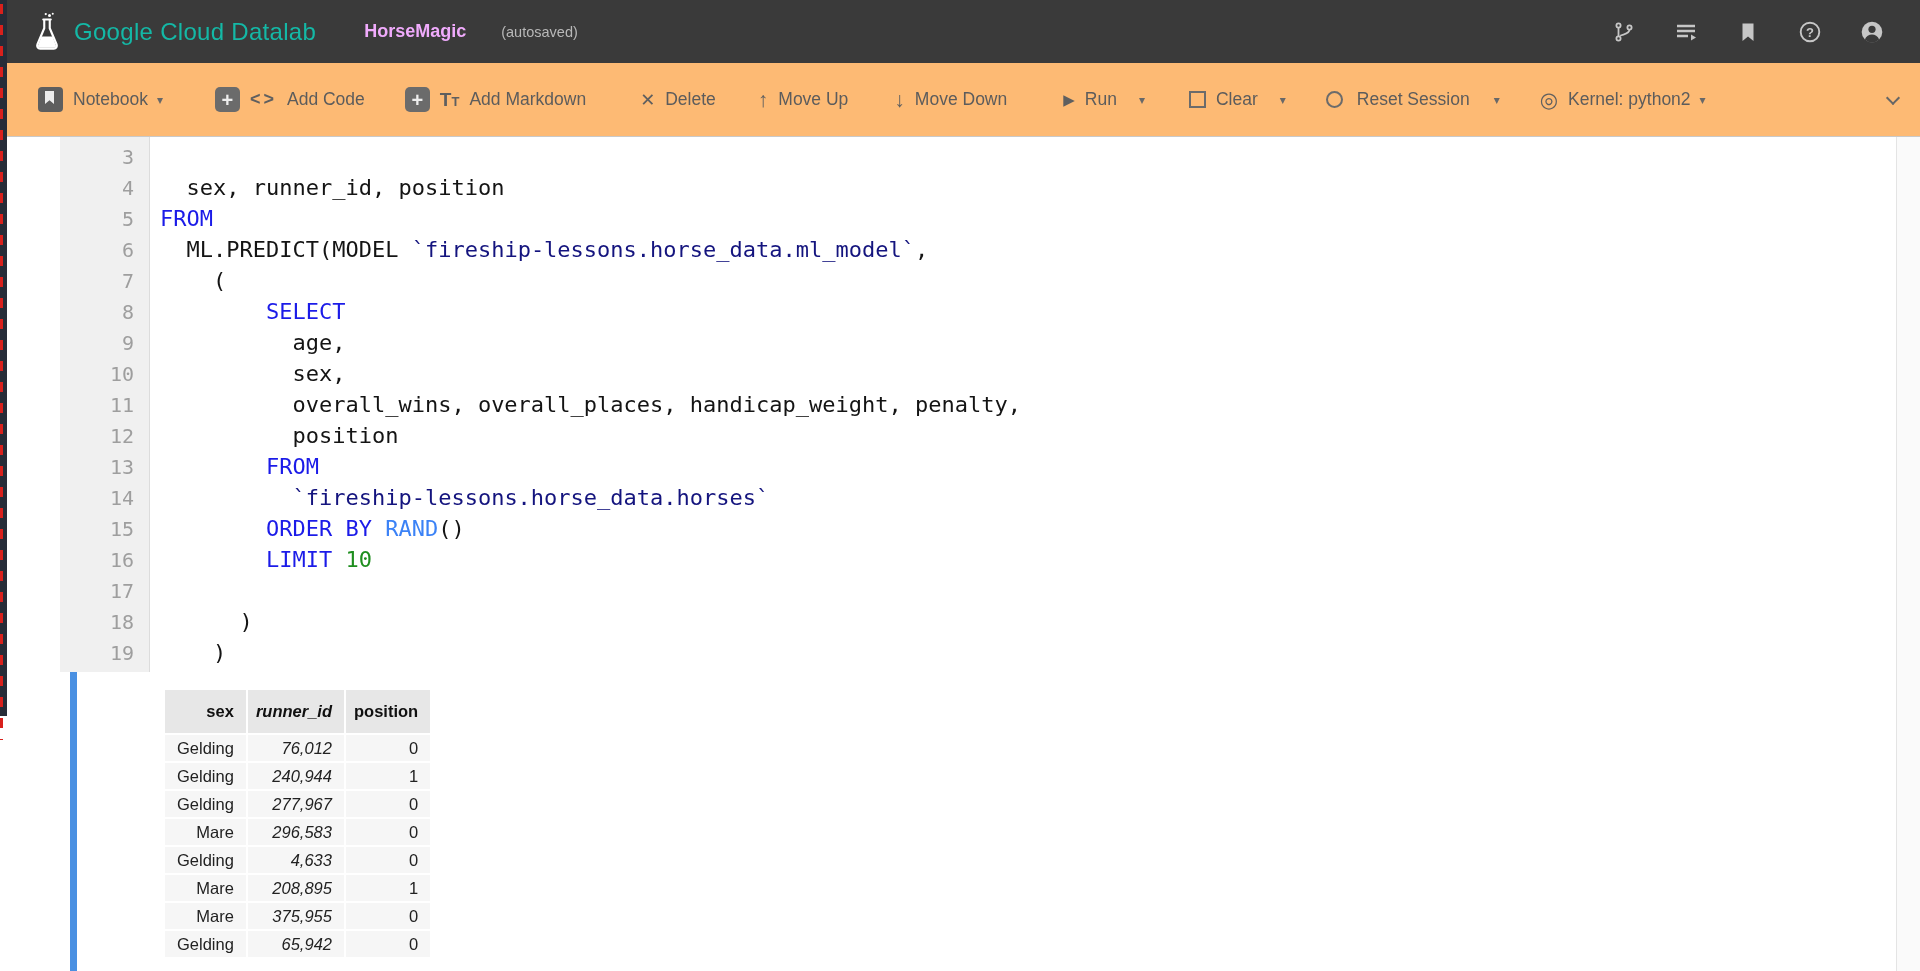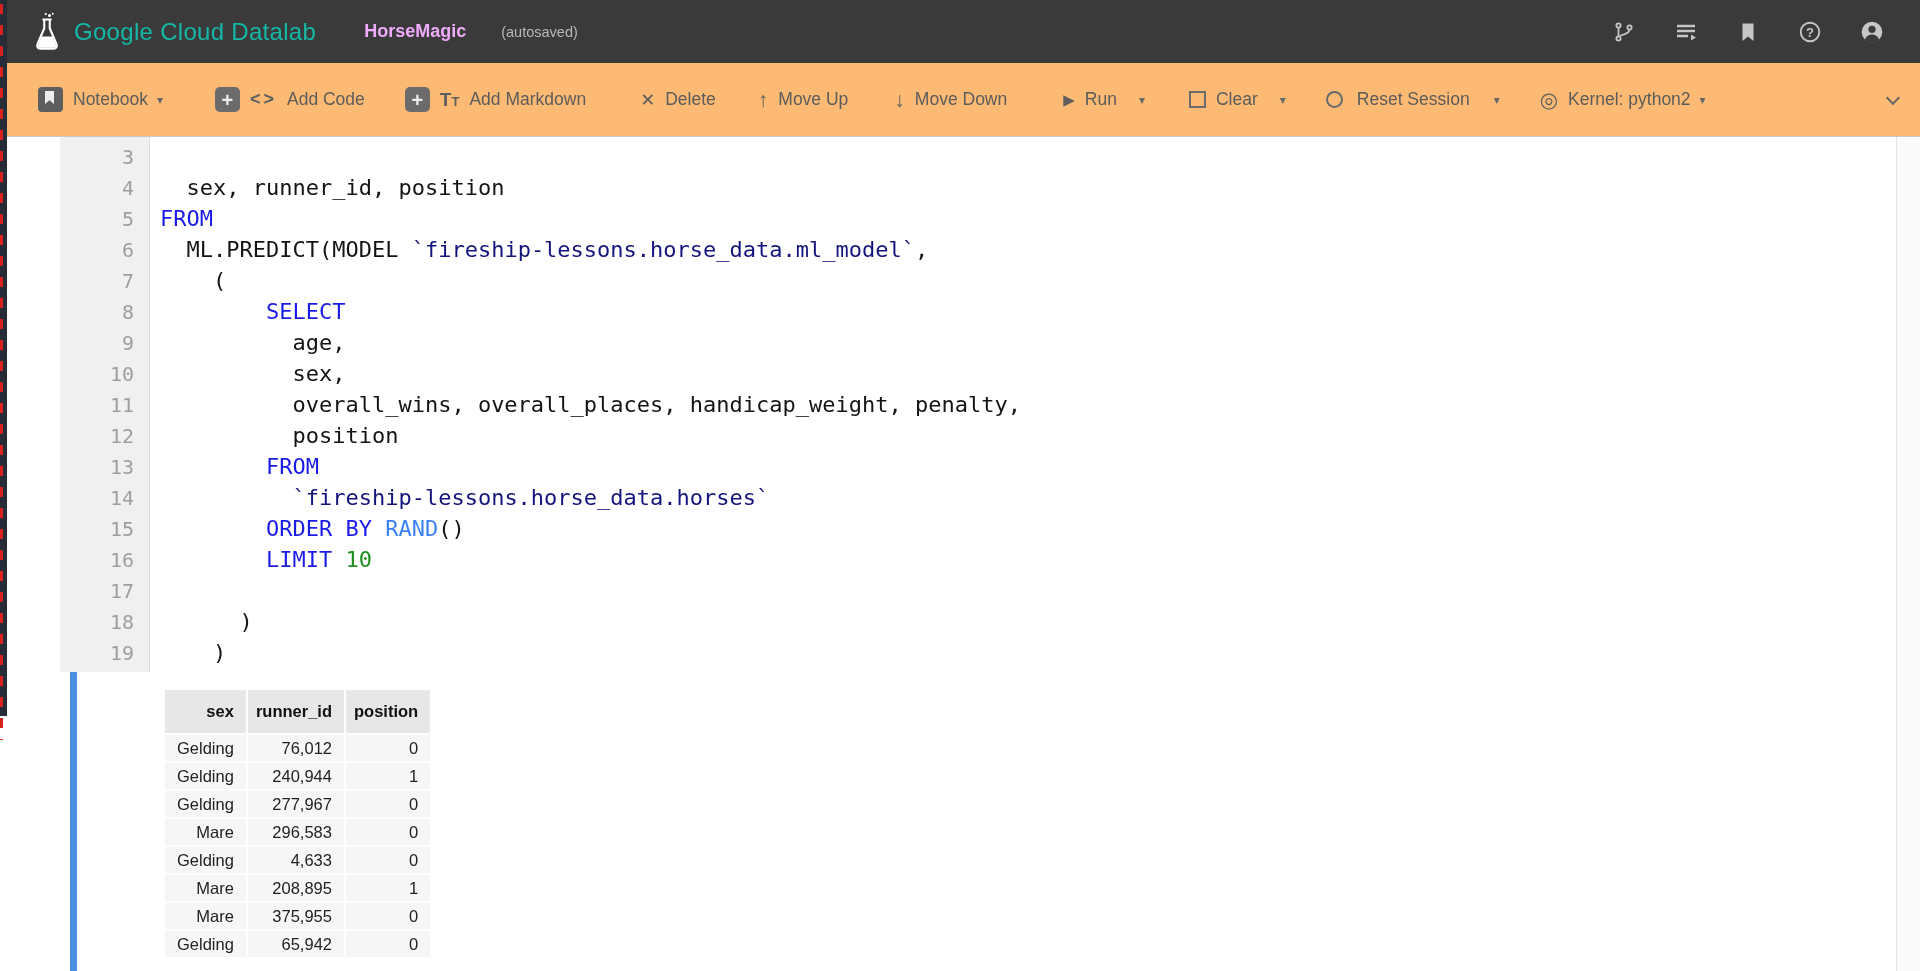--- a/index.html
+++ b/index.html
@@ -70,21 +70,21 @@
   .tok-num   { color:#1e8e1e; }
 
   
   .output-bar { position:absolute; left:70px; top:672px; width:7px; height:299px; background:#4a90e2; }
   .out-table { position:absolute; left:163px; top:688px; border-collapse:separate; border-spacing:2px;
                font-size:16.5px; }
   .out-table th { background:#e7e7e7; color:#111; font-weight:bold; text-align:right;
                padding:2px 12px 2px 8px; height:43px; }
   .out-table td { background:#f6f6f6; color:#222; text-align:right;
                padding:3px 12px; height:26px; }
-  .col-sex{ min-width:60px; } .col-runner{ min-width:80px; } .col-pos{ min-width:78px; }
+  .col-sex{ min-width:60px; } .col-runner{ min-width:80px;font-style:italic; } .col-pos{ min-width:78px; }
 
   
   .scroll-track { position:absolute; right:0; top:137px; width:24px; height:834px;
                   background:#fafafa; border-left:1px solid #e4e4e4; }
 </style>
 </head>
 <body>
 
 <div class="edge-strip"></div>
 

